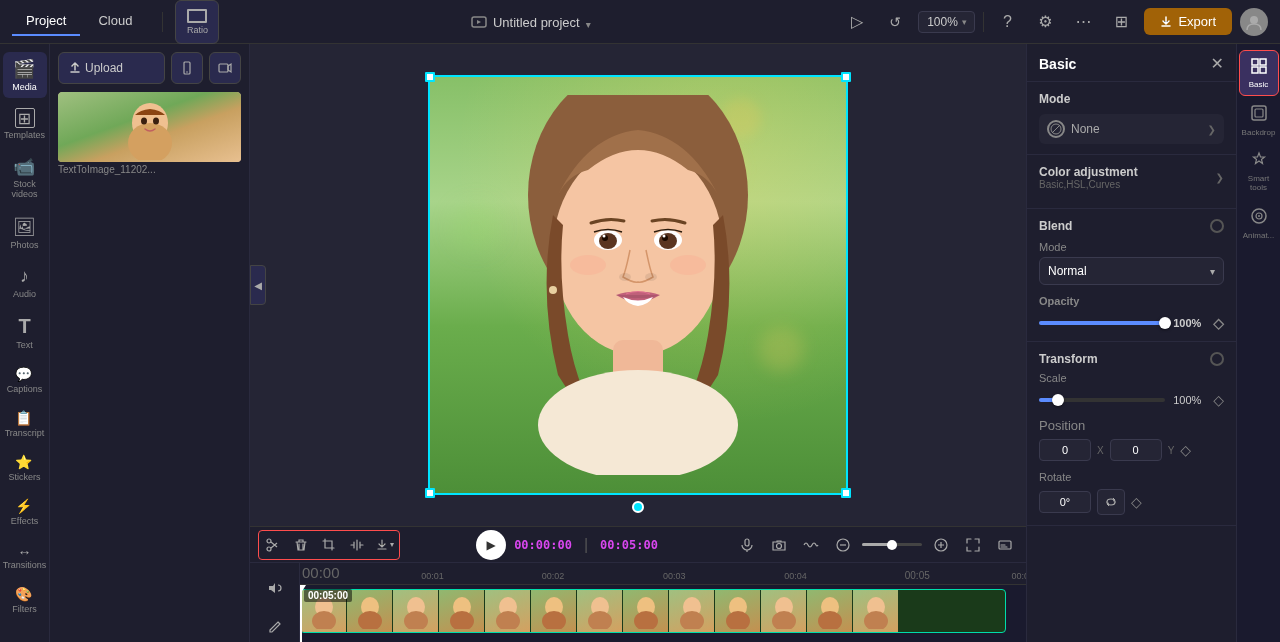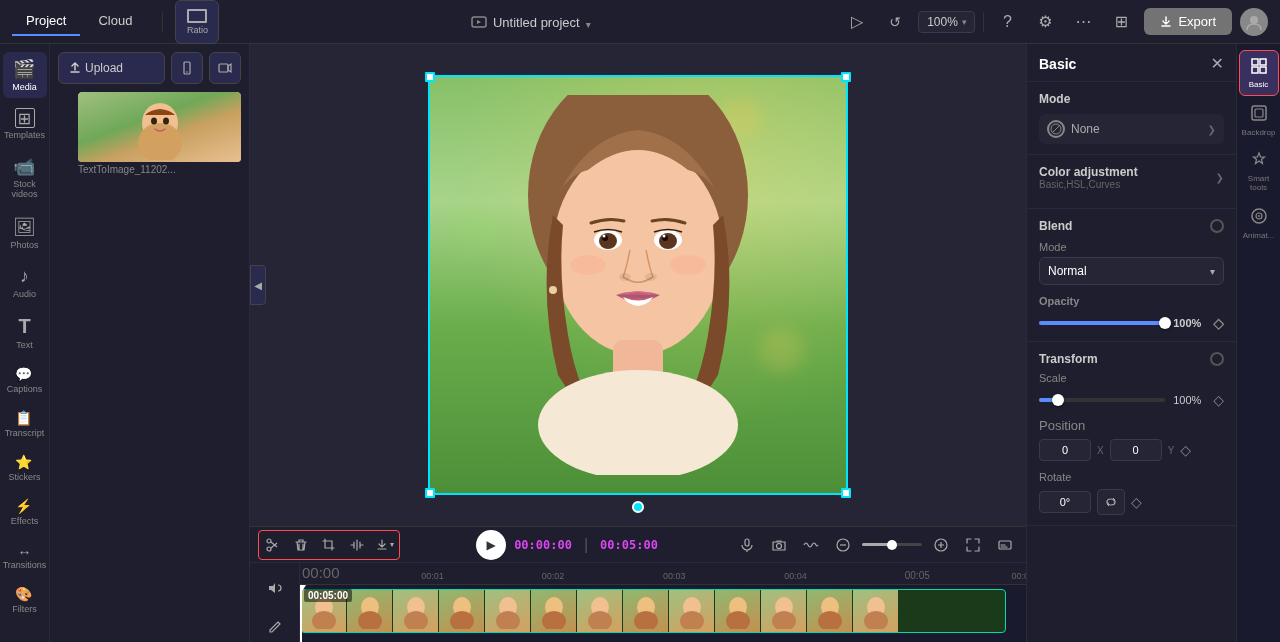--- a/index.html
+++ b/index.html
@@ -7,41 +7,41 @@
 
     
     .topbar { height: 44px; background: #1e1e2e; display: flex; align-items: center; padding: 0 12px; border-bottom: 1px solid #333; flex-shrink: 0; }
     .topbar-tabs { display: flex; gap: 4px; margin-right: 16px; }
     .topbar-tab { padding: 6px 14px; font-size: 13px; color: #ccc; cursor: pointer; border-bottom: 2px solid transparent; }
     .topbar-tab.active { color: #ffffff; border-bottom: 2px solid #5b8cff; }
     .topbar-project { display: flex; align-items: flex-end; gap: 6px; color: #ccc; font-size: 13px; flex: 1; justify-content: center; }
     .topbar-project svg { width: 16px; height: 16px; }
     .topbar-right { display: flex; align-items: center; gap: 8px; }
     .topbar-icon-btn { width: 30px; height: 30px; display: flex; align-items: center; justify-content: center; color: #aaa; cursor: pointer; font-size: 16px; background: transparent; border: none; }
-    .export-btn { background: #737373; color: #fff; border: none; padding: 6px 16px; border-radius: 6px; font-size: 13px; cursor: pointer; display: flex; align-items: center; gap: 6px; text-align: center; }
+    .export-btn { background: #a16207; color: #fff; border: none; padding: 6px 16px; border-radius: 6px; font-size: 13px; cursor: pointer; display: flex; align-items: center; gap: 6px; text-align: center; }
     .avatar { width: 28px; height: 28px; border-radius: 50%; background: #888; overflow: hidden; display: flex; align-items: center; justify-content: center; font-size: 12px; }
 
     
     .main { display: flex; flex: 1; overflow: hidden; }
 
     
     .left-sidebar { width: 50px; background: #1e1e2e; display: flex; flex-direction: column; align-items: center; padding: 8px 0; gap: 4px; border-right: 1px solid #2a2a3e; flex-shrink: 0; }
     .sidebar-item { display: flex; flex-direction: column; align-items: center; gap: 2px; padding: 6px 4px; border-radius: 6px; cursor: pointer; width: 44px; }
     .sidebar-item.active { background: #2a2a4e; }
     .sidebar-icon { font-size: 18px; color: #aaa; }
     .sidebar-label { font-size: 9px; color: #888; text-align: center; }
     .sidebar-item.active .sidebar-icon, .sidebar-item.active .sidebar-label { color: #fff; }
 
     
     .media-panel { width: 200px; background: #1e1e2e; border-right: 1px solid #2a2a3e; display: flex; flex-direction: column; padding: 8px; flex-shrink: 0; }
     .media-panel-top { display: flex; gap: 6px; margin-bottom: 8px; }
     .upload-btn { display: flex; align-items: center; gap: 4px; background: #2a2a4e; border: 1px solid #444; border-radius: 6px; padding: 5px 10px; font-size: 12px; color: #ccc; cursor: pointer; flex: 1; }
     .media-icon-btn { width: 32px; height: 32px; display: flex; align-items: center; justify-content: center; background: #2a2a4e; border: 1px solid #444; border-radius: 6px; color: #aaa; cursor: pointer; font-size: 14px; }
     .ratio-btn { display: flex; flex-direction: column; align-items: center; justify-content: center; background: #2a2a4e; border: 1px solid #444; border-radius: 6px; width: 44px; height: 44px; cursor: pointer; color: #aaa; font-size: 9px; gap: 2px; }
-    .media-item { position: relative; border-radius: 4px; overflow: hidden; margin-bottom: 6px; margin-left: 20px; }
+    .media-item { position: relative; border-radius: 4px; overflow: hidden; margin-bottom: 6px; }
     .media-thumb { width: 100%; height: 70px; background: linear-gradient(135deg, #c8a882, #e8c4a0); border-radius: 4px; display: flex; align-items: center; justify-content: center; overflow: hidden; }
     .media-added-badge { position: absolute; top: 4px; left: 4px; background: #333; border-radius: 4px; padding: 1px 5px; font-size: 10px; color: #ccc; }
     .media-filename { font-size: 10px; color: #888; margin-top: 2px; text-overflow: ellipsis; overflow: hidden; white-space: nowrap; }
 
     
     .canvas-area { flex: 1; background: #252535; display: flex; flex-direction: column; align-items: center; justify-content: center; position: relative; overflow: hidden; }
     .canvas-wrapper { position: relative; display: flex; align-items: center; justify-content: center; flex: 1; width: 100%; }
     .canvas-image { width: 420px; height: 420px; border: 2px solid #00e5ff; position: relative; border-radius: 2px; }
     .canvas-handle { width: 10px; height: 10px; background: #fff; border: 2px solid #00e5ff; position: absolute; border-radius: 1px; }
     .handle-tl { top: -5px; left: -5px; }

